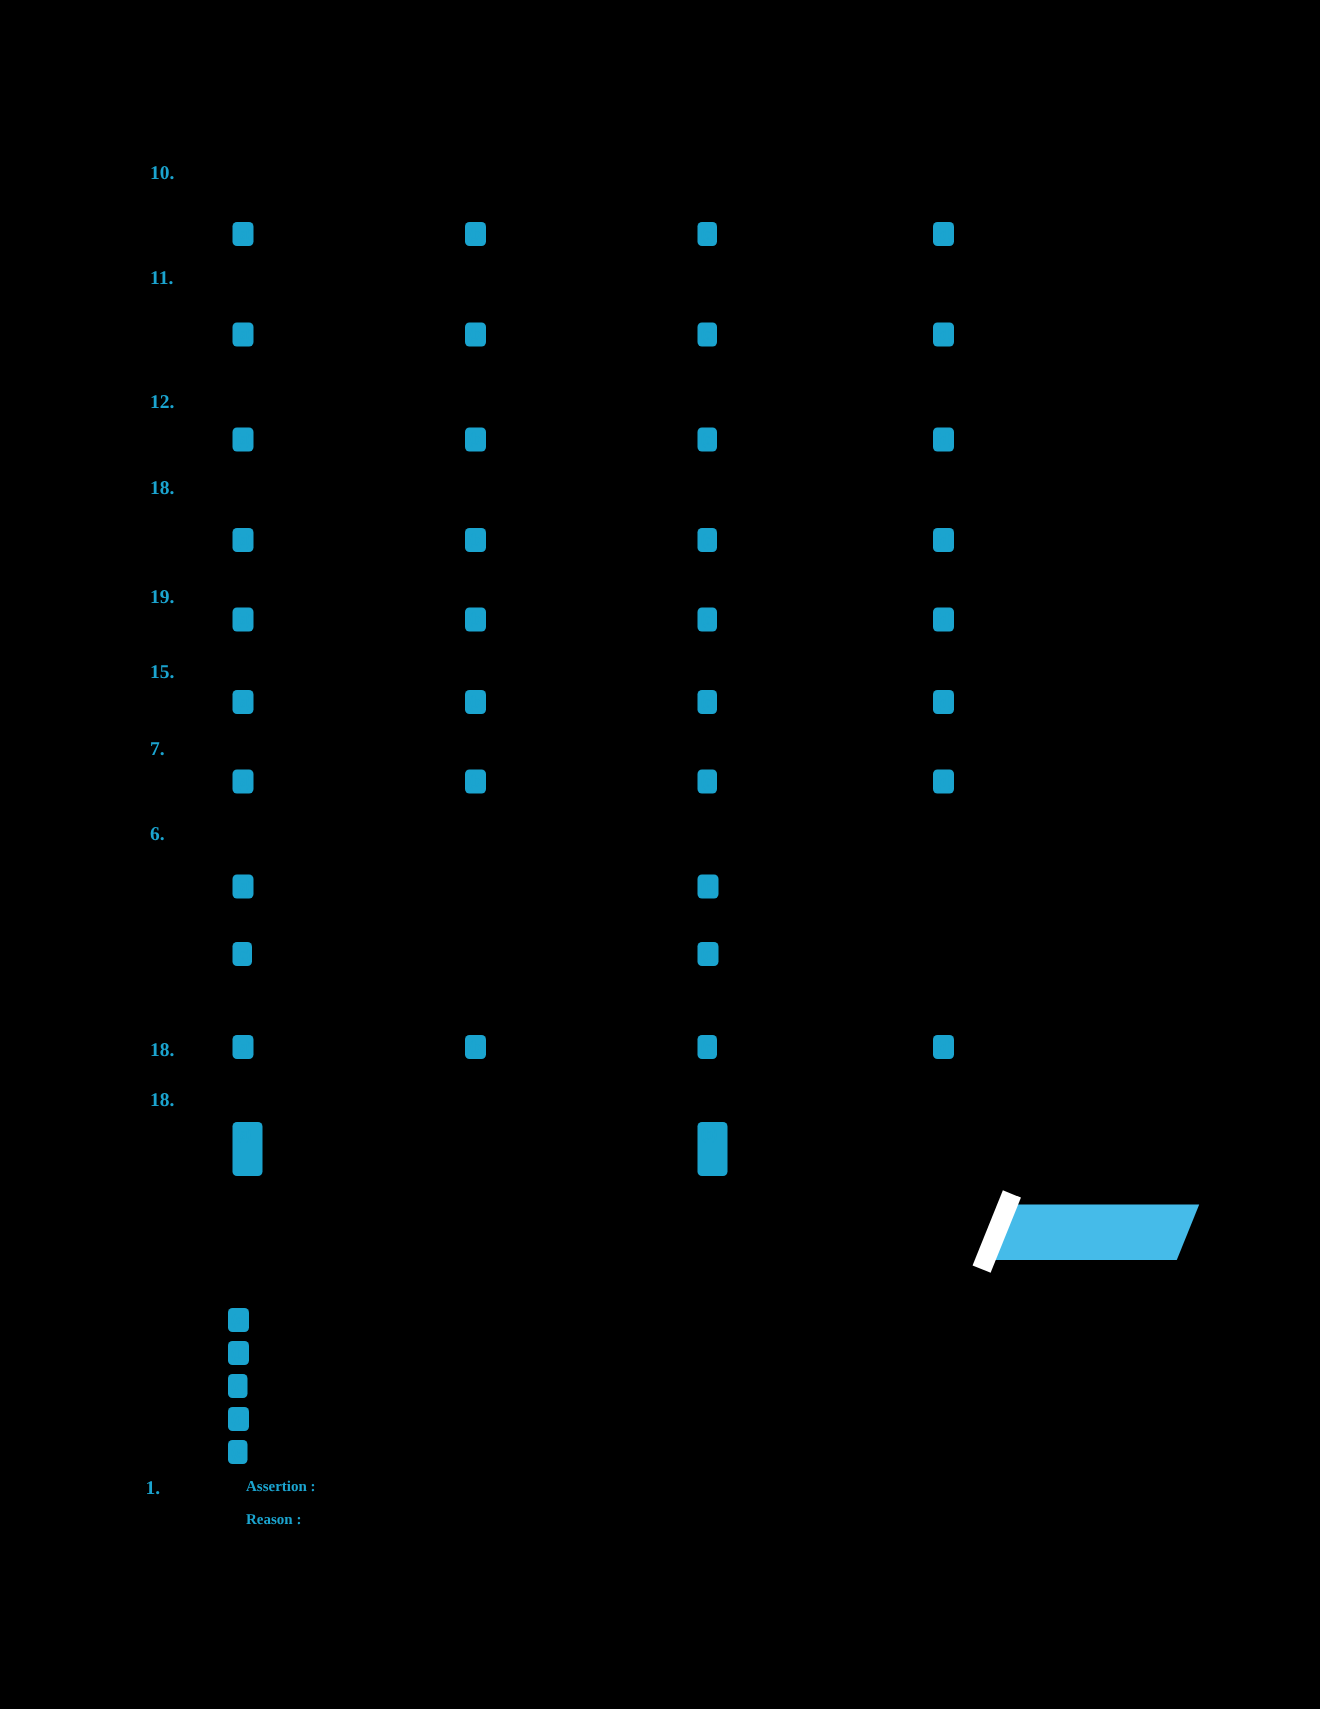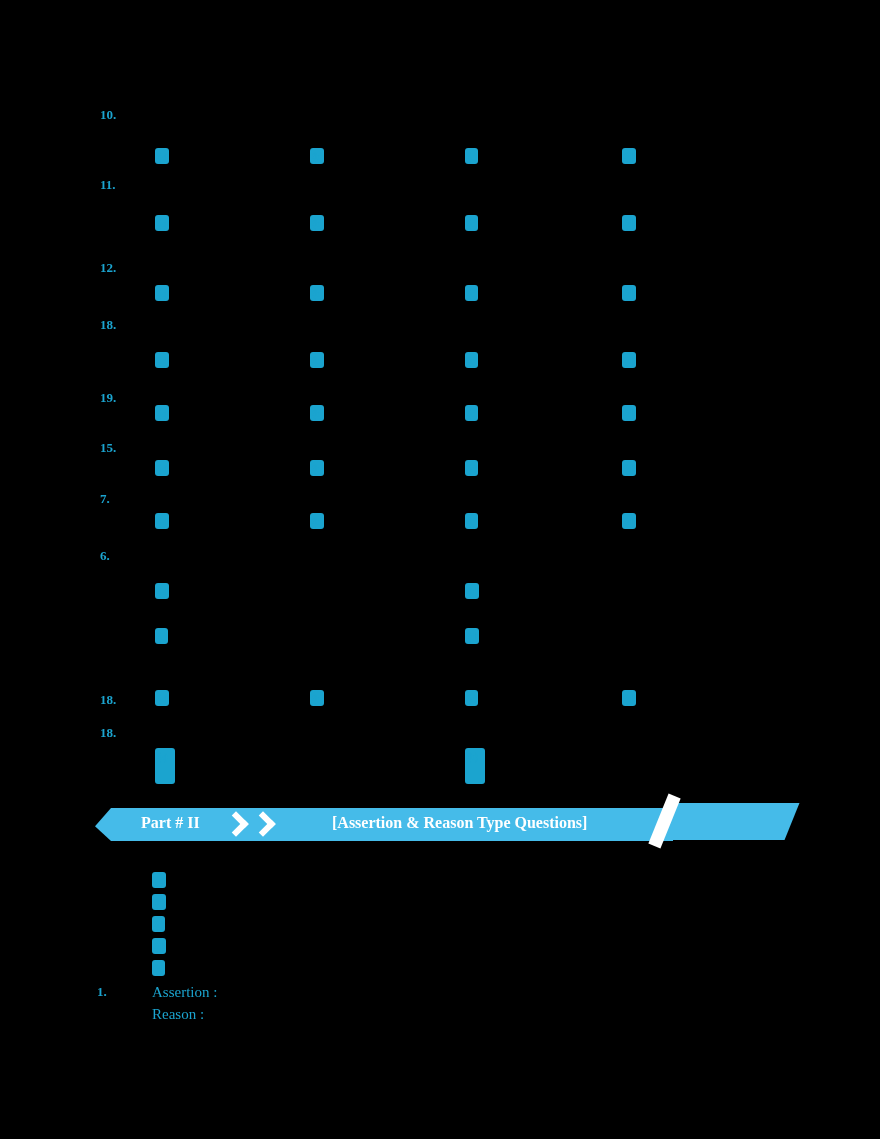--- a/index.html
+++ b/index.html
@@ -37,22 +37,22 @@
   }
   .tail {
     position:absolute; left:662px; top:803px; width:130px; height:37px;
     background:var(--banner); transform:skewX(-22deg); z-index:1;
   }
   .slash {
     position:absolute; left:658px; top:794px; width:13px; height:54px;
     background:#fff; transform:rotate(22deg); z-index:5;
   }
   .alabel {
-    position:absolute; left:152px;
-    color:var(--accent); font-weight:normal; font-size:15px; line-height:16px;
+    position:absolute; left:164px;
+    color:var(--accent); font-weight:bold; font-size:10px; line-height:16px;
   }
 </style>
 </head>
 <body>
 
 <div class="page" style="--background: #000000; --accent: #1ba4cf; --banner: #45bbe9; --banner_text: #ffffff;">
 
   <div class="qnum" style="top:107px">10.</div>
   <div class="qnum" style="top:177px">11.</div>
   <div class="qnum" style="top:260px">12.</div>
@@ -105,26 +105,20 @@
   <span class="mk" style="top:628px;left:465px">(d)</span>
 
   <span class="mk" style="top:690px;left:155px">(a)</span>
   <span class="mk" style="top:690px;left:310px">(b)</span>
   <span class="mk" style="top:690px;left:465px">(c)</span>
   <span class="mk" style="top:690px;left:622px">(d)</span>
 
   <span class="mk mk-tall" style="top:748px;left:155px">(a)</span>
   <span class="mk mk-tall" style="top:748px;left:465px">(b)</span>
 
-  <div class="band">
-    <span class="part">Part # II</span>
-    <span class="chev" style="left:132px"></span>
-    <span class="chev" style="left:159px"></span>
-    <span class="title">[Assertion &amp; Reason Type Questions]</span>
-  </div>
   <div class="tail"></div>
   <div class="slash"></div>
 
   <span class="mk" style="top:872px;left:152px">(a)</span>
   <span class="mk" style="top:894px;left:152px">(b)</span>
   <span class="mk" style="top:916px;left:152px">(c)</span>
   <span class="mk" style="top:938px;left:152px">(d)</span>
   <span class="mk" style="top:960px;left:152px">(e)</span>
 
   <div class="qnum" style="top:984px;left:97px">1.</div>

